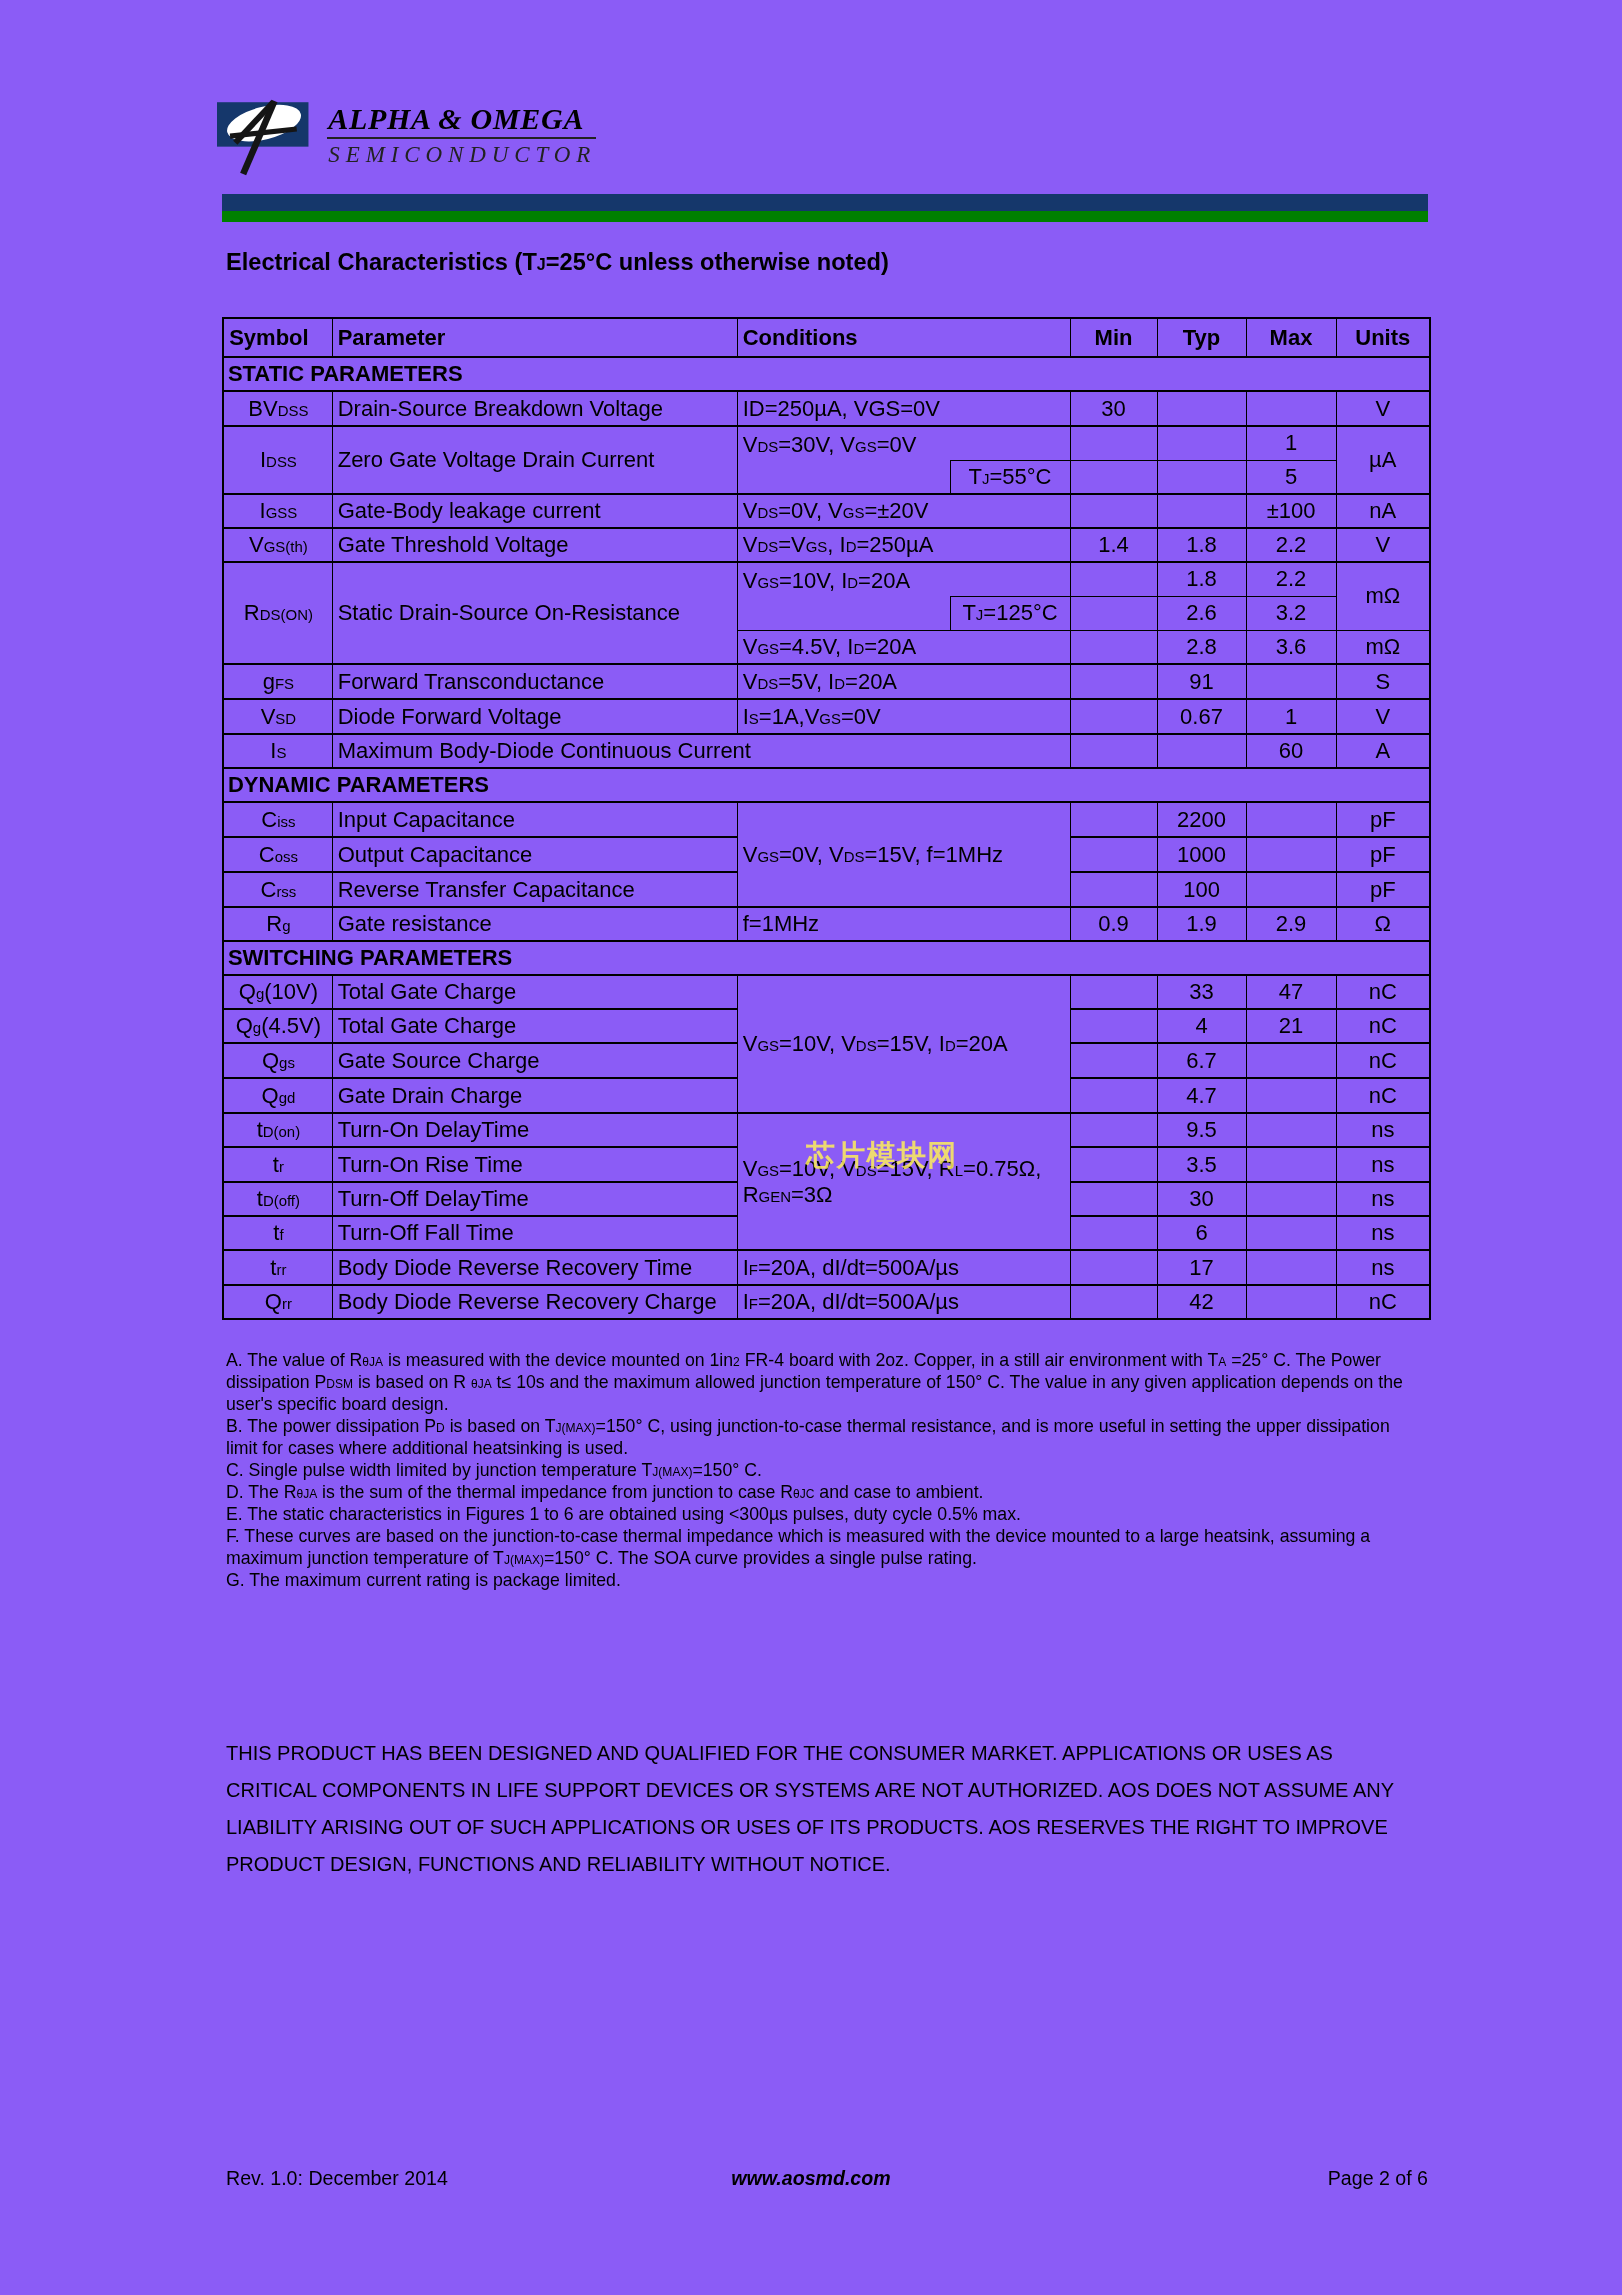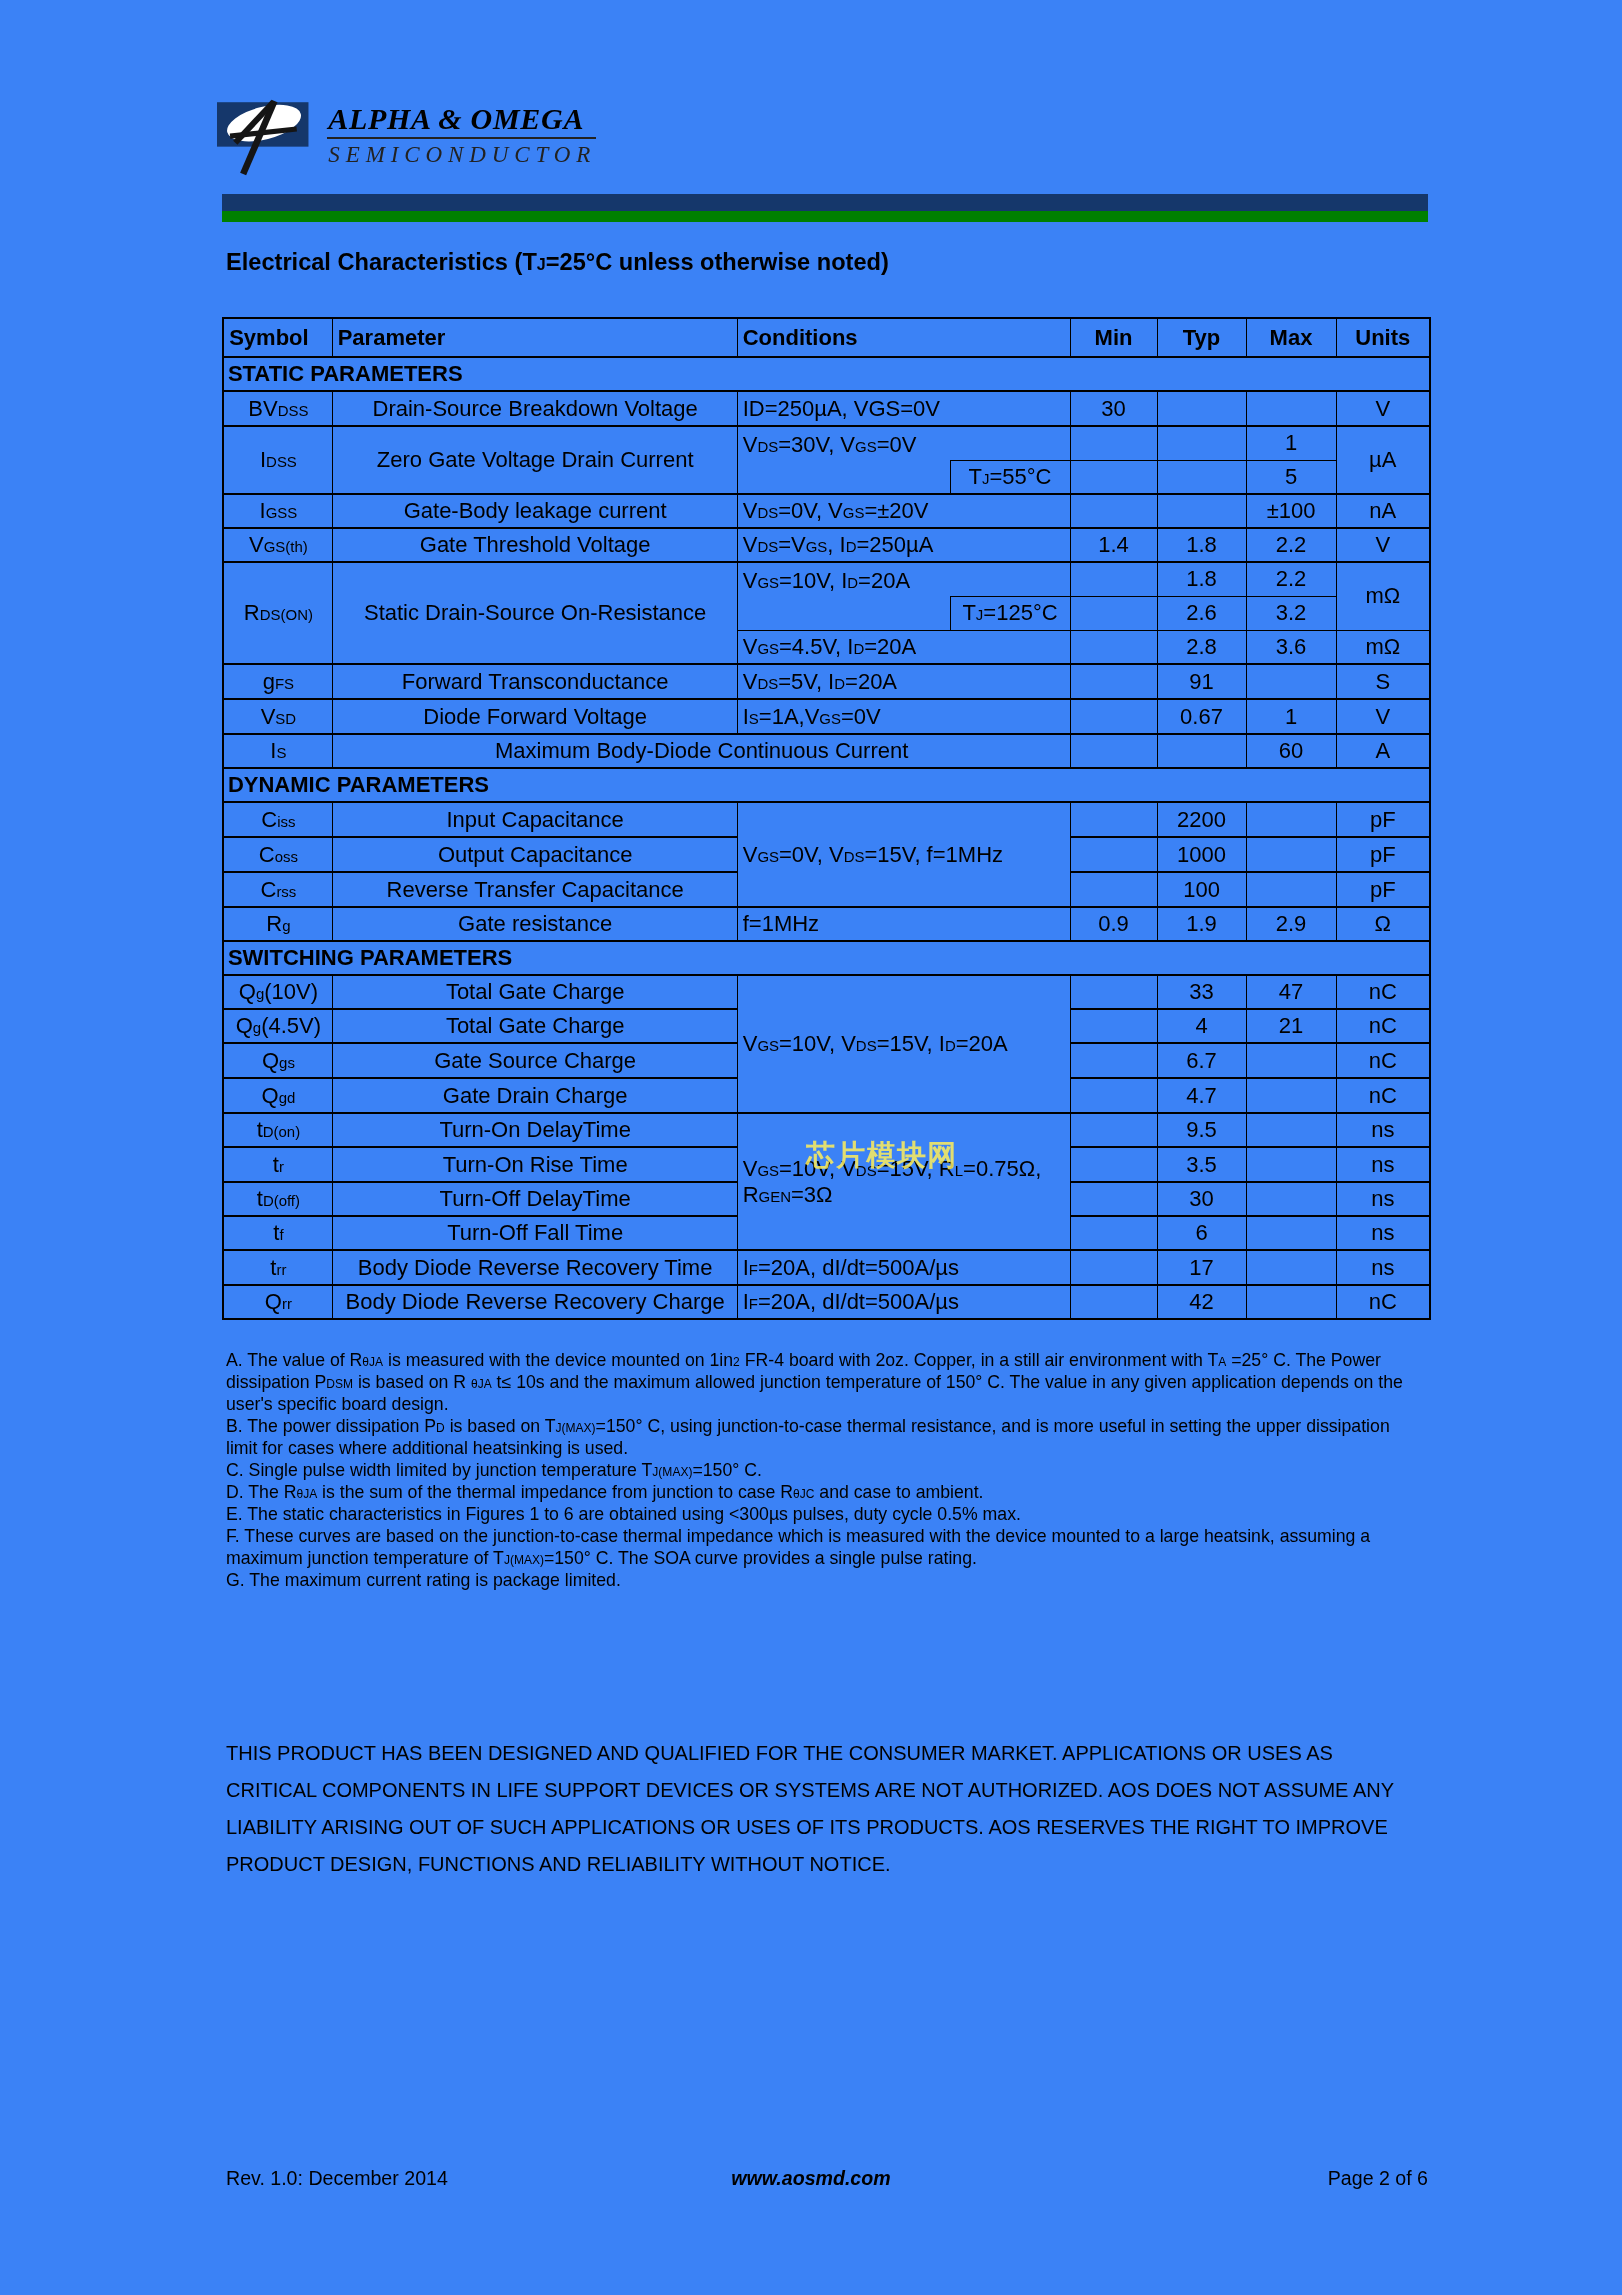--- a/index.html
+++ b/index.html
@@ -1,17 +1,17 @@
 <!DOCTYPE html>
 <html style="font-size:10.5px"><head>
 <meta charset="utf-8">
 <style>
   html,body { margin:0; padding:0; background:#777; }
   #page {
-    position:relative; width:1622px; height:2295px; background:#3b82f6;
+    position:relative; width:1622px; height:2295px; background:#8b5cf6;
     font-family:"Liberation Sans","DejaVu Sans",sans-serif; color:#000;
     overflow:hidden;
   }
   
   #logo-mark { position:absolute; left:217px; top:98px; }
   #brand { position:absolute; left:327px; top:102px; }
   #brand .l1 {
     font-family:"Liberation Serif","DejaVu Serif",serif;
     font-weight:bold; font-style:italic; font-size:30px; letter-spacing:0.7px;
     border-bottom:2.6px solid #222; padding:0 11.8px 1.3px 1.3px; display:inline-block;
@@ -26,21 +26,21 @@
   
   #title { position:absolute; left:226px; top:249px; font-size:23.6px; font-weight:bold; }
   
   #tbl-wrap { position:absolute; left:222px; top:317px; }
   table { border-collapse:collapse; table-layout:fixed; width:1206px; border:2.6px solid #000; }
   td { border:1.3px solid #000; font-size:22px; padding:0 3.9px; vertical-align:middle; overflow:hidden; }
   td.hcell { font-weight:bold; text-align:center; border-bottom-width:2px; }
   td.hcell.left { text-align:left; padding-left:5.2px; }
   td.sect { font-weight:bold; text-align:left; padding-left:3.9px; border-top-width:2px; border-bottom-width:2px; }
   td.sym { text-align:center; padding-left:5.2px; }
-  td.param { text-align:center; padding-left:5.2px; }
+  td.param { text-align:left; padding-left:5.2px; }
   td.cond { text-align:left; padding-left:5.2px; }
   td.condsub { text-align:center; }
   td.num { text-align:center; }
   td.unit { text-align:center; }
   td.gb { border-bottom-width:2px; }
   td.nbr { border-right-width:0; }
   td.nbl { border-left-width:0; }
   td.top { vertical-align:top; padding-top:5.2px; }
   sub { font-size:68%; vertical-align:-22%; line-height:0; }
   sup { font-size:68%; vertical-align:34%; line-height:0; }

